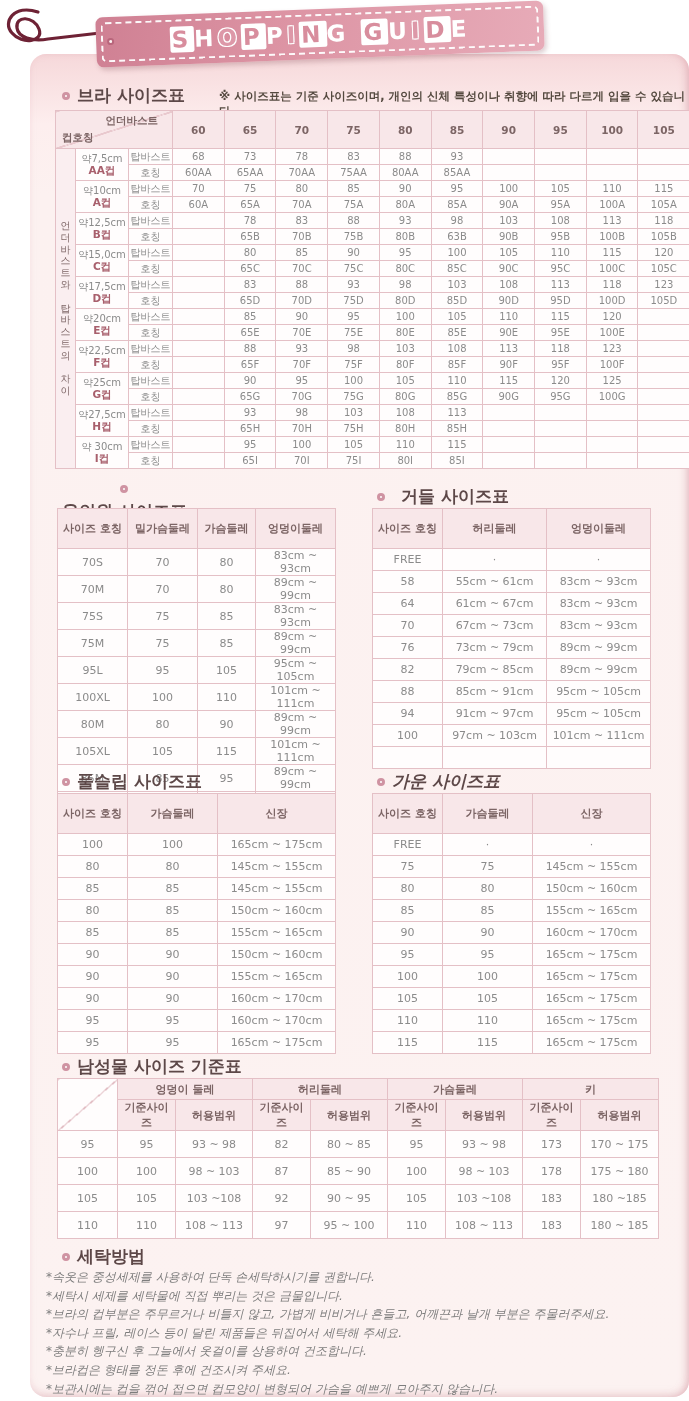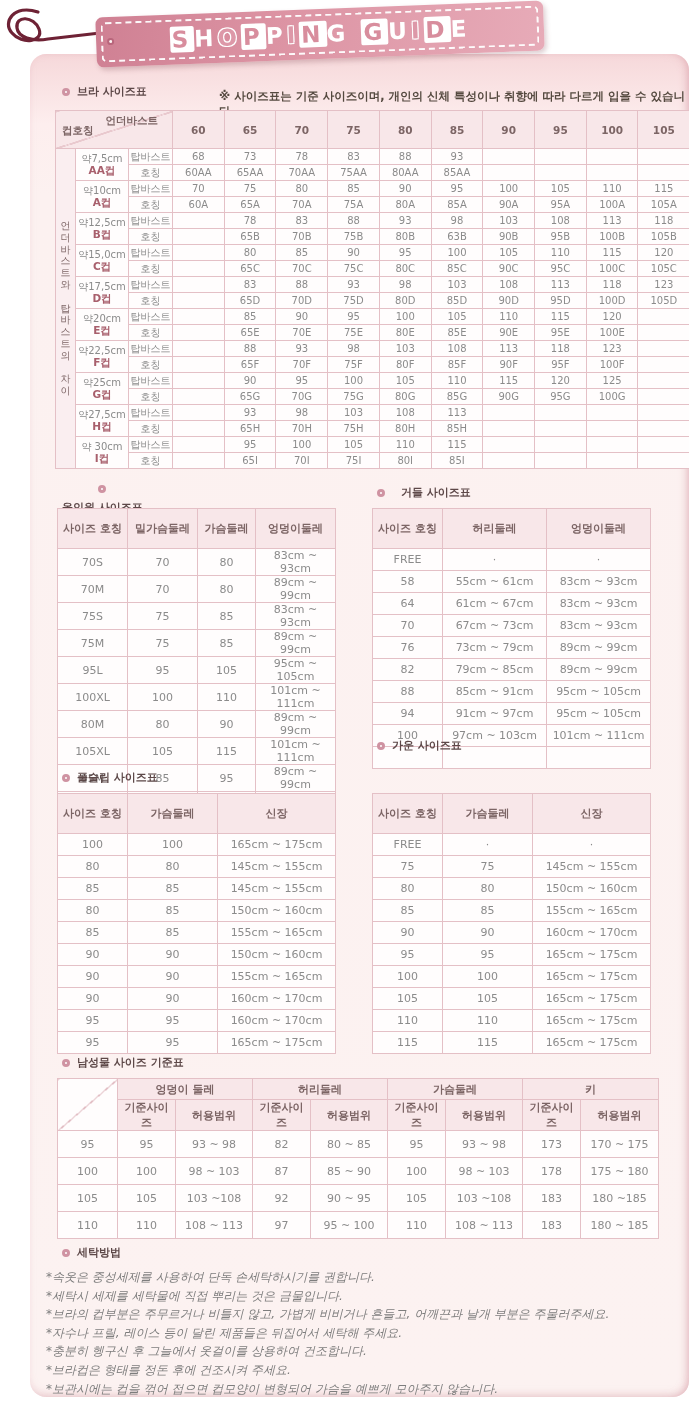--- a/index.html
+++ b/index.html
@@ -33,38 +33,38 @@
   .ransom { font-weight:bold; font-size:23px; letter-spacing:4px; color:#fff; white-space:pre; }
   .ransom .lt-solid { color:#ffffff; }
   .ransom .lt-box { background:#ffffff; color:#d88d9d; padding:0 2px; border-radius:2px; }
   .ransom .lt-out {
     color:#dd98a8;
     text-shadow:-1px -1px 0 #fff,1px -1px 0 #fff,-1px 1px 0 #fff,1px 1px 0 #fff;
   }
   .string-svg { position:absolute; left:0; top:0; }
   
   .sec-title { position:absolute; display:flex; align-items:center; gap:7px;
-    color:#5d4848; font-weight:bold; font-size:11px; }
+    color:#5d4848; font-weight:bold; font-size:17px; }
   .ring { width:8px; height:8px; border:3px solid #cf93a2; border-radius:50%; background:#fff; flex:0 0 auto; }
   .note { position:absolute; color:#54493f; font-weight:bold; font-size:11.5px; }
   
   table { border-collapse:collapse; background:#fffdfd; table-layout:fixed;
     border:1px solid #dfb7be; position:absolute; }
   th,td { border:1px solid #e4c0c6; color:#8b8b8b; font-size:11px; font-weight:normal;
     text-align:center; vertical-align:middle; padding:0 2px; height:22px; overflow:hidden; }
   thead th { background:#f8e7e9; color:#7c6565; font-weight:bold; }
   .simple thead th { height:40px; }
   
   #bra-table { width:687px; }
   #bra-table th, #bra-table td { font-size:10px; height:16px; padding:0 1px; }
   #bra-table thead th { height:38px; font-size:10.5px; }
   .diag { position:relative; background:
     linear-gradient(to bottom right,#f8e7e9 49.4%,#d9abb3 49.4%,#d9abb3 50.6%,#f8e7e9 50.6%); }
   .diag .diag-top { position:absolute; top:3px; right:14px; }
-  .diag .diag-bottom { position:absolute; bottom:10px; left:6px;margin-top:37px; }
+  .diag .diag-bottom { position:absolute; bottom:3px; left:6px;margin-top:37px; }
   .vert-label { background:#faeef0; color:#7c6565; font-size:10px; line-height:1.18;
     white-space:pre-line; letter-spacing:0; padding:0; }
   .cup-cell .diff { color:#8b8b8b; font-size:10px; line-height:1.1; }
   .cup-cell .cup { color:#a85f6c; font-weight:bold; font-size:10.5px; line-height:1.2; }
   .rowlab { color:#8b8b8b; }
   
   #mens-table { width:601px; }
   #mens-table thead tr.r1 th { height:21px; }
   #mens-table thead tr.r2 th { height:24px; }
   #mens-table tbody td { height:27px; }
@@ -676,21 +676,21 @@
         <td>160cm ~ 170cm</td>
       </tr>
       <tr>
         <td>95</td>
         <td>95</td>
         <td>165cm ~ 175cm</td>
       </tr>
     </tbody>
   </table>
 
-<div class="sec-title" style="left:377px;top:738px;">
+<div class="sec-title" style="left:377px;top:770px;font-style:italic;">
   <span class="ring"></span>
   <span>가운 사이즈표</span>
 </div>
 <table class="simple" style="left:372px;top:793px;width:278px;">
   <colgroup>
       <col style="width:70px">
       <col style="width:90px">
       <col style="width:118px">
     </colgroup>
 <thead>

